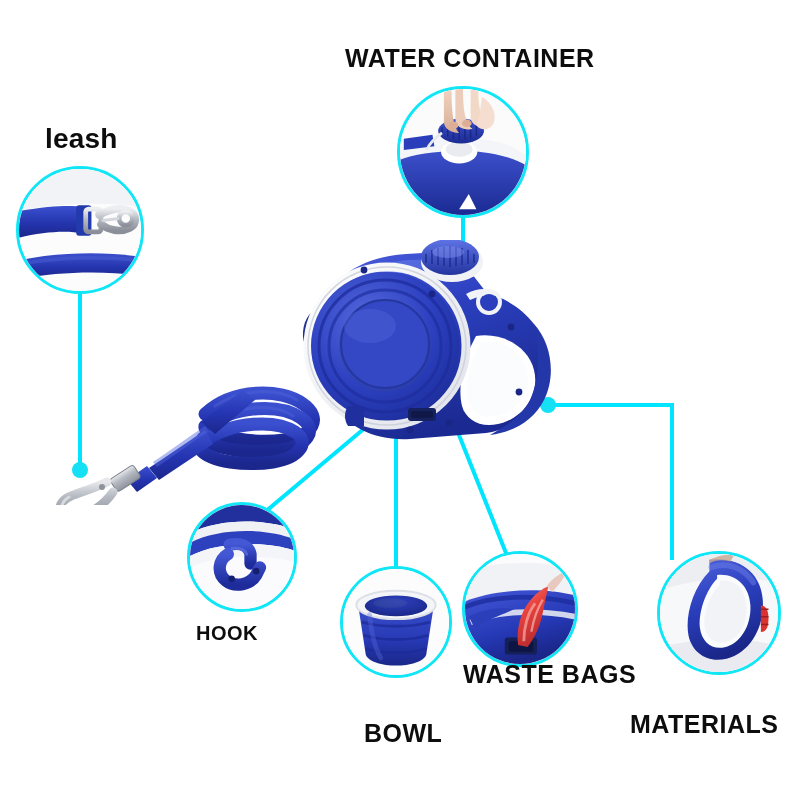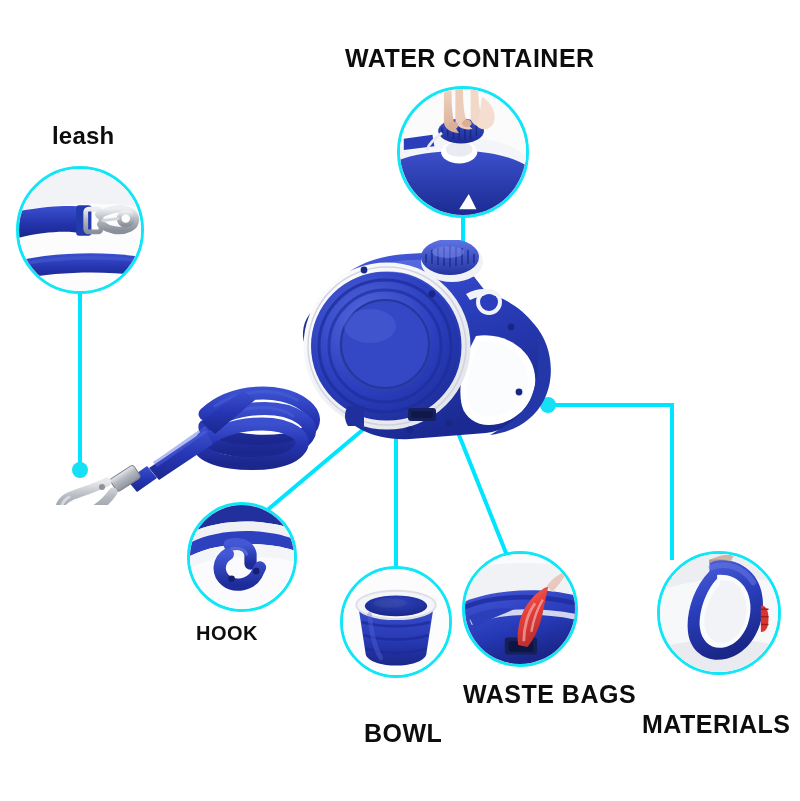--- a/index.html
+++ b/index.html
@@ -15,26 +15,26 @@
   .label{
     position:absolute;
     color:#0d0d0d;
     font-weight:700;
     letter-spacing:.2px;
     white-space:pre;
     line-height:1.12;
     font-family:"Liberation Sans", sans-serif;
   }
   .lbl-water{left:345px;top:44px;font-size:25px;letter-spacing:.5px;}
-  .lbl-leash{left:52px;top:123px;font-size:24px;font-weight:700;}
+  .lbl-leash{left:45px;top:123px;font-size:28px;font-weight:700;}
   .lbl-hook{left:196px;top:622px;font-size:20px;letter-spacing:.5px;}
   .lbl-bowl{left:364px;top:691px;font-size:25px;letter-spacing:.5px;margin-top:28px;}
-  .lbl-waste{left:463px;top:680px;font-size:25px;letter-spacing:.5px;}
+  .lbl-waste{left:463px;top:660px;font-size:25px;letter-spacing:.5px;}
   .lbl-quality{left:650px;top:672px;font-size:25px;letter-spacing:.5px;}
-  .lbl-quality2{left:630px;top:710px;font-size:25px;letter-spacing:.5px;margin-left:12px;}
+  .lbl-quality2{left:630px;top:710px;font-size:25px;letter-spacing:.5px;}
 
   
   .bubble{
     position:absolute;
     border-radius:50%;
     border:3px solid #11e6f6;
     overflow:hidden;
     background:#fdfdfd;
     box-sizing:border-box;
   }

